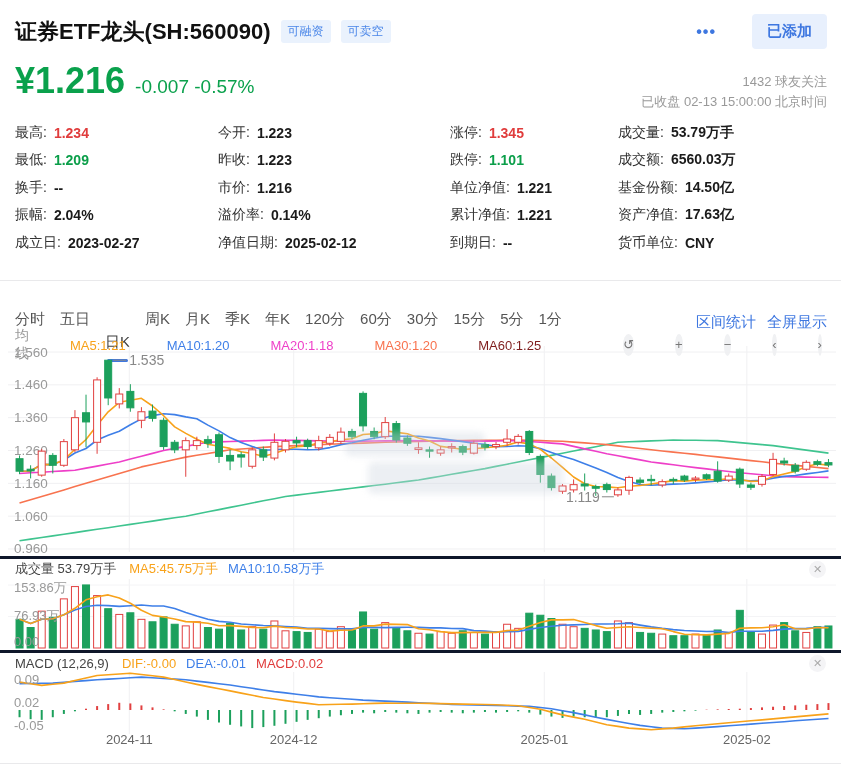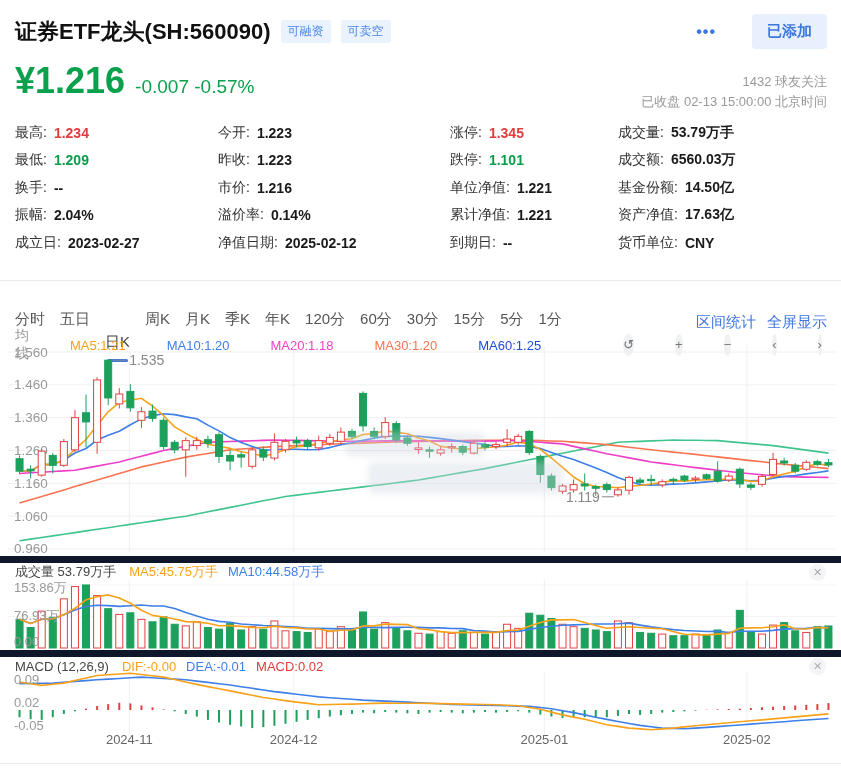--- a/index.html
+++ b/index.html
@@ -42,21 +42,21 @@
   
   .legend { top:318px; left:15px; right:14px; display:flex; align-items:center; font-size:13px;gap:32px; }
   .legend-title { color:#999; margin-right:9px; font-size:14px; }
   .legend-item { margin-right:9px; }
   .legend-spacer { flex:1; }
   .tool-btn { width:22px; height:22px; border-radius:50%; background:#f0f1f3; color:#777; font-size:13px; line-height:22px; text-align:center; margin-left:9px; cursor:pointer; }
   .adjust { color:#333; font-size:14px; margin-left:11px; cursor:pointer; }
 
   
   .chart-sec { top:340px; left:0; width:841px; height:414px; }
-  .panel-hdr { position:absolute; left:0; right:0; height:23px; border-top:7px solid #0f172a; display:flex; align-items:center; padding:9px 15px; font-size:13px; }
+  .panel-hdr { position:absolute; left:0; right:0; height:23px; border-top:3px solid #0f172a; display:flex; align-items:center; padding:9px 15px; font-size:13px; }
   .ph-title { color:#444; }
   .ph-orange { color:#f8a21a; margin-left:13px; }
   .ph-blue { color:#3e7fe8; margin-left:10px; }
   .ph-red { color:#e03c3c; margin-left:10px; }
   .ph-spacer { flex:1; }
   .close-x { width:17px; height:17px; border-radius:50%; background:#f4f4f6; color:#aaa; font-size:11px; line-height:17px; text-align:center; cursor:pointer; }
   .dates { position:absolute; left:0; right:0; top:392px; height:18px; font-size:13px; color:#666; }
   .dates span { position:absolute; transform:translateX(-50%); }
 
   .watermark { position:absolute; background:rgba(205,212,224,0.38); filter:blur(3px); border-radius:6px; }
@@ -194,21 +194,21 @@
     <span class="tab-link">区间统计</span>
     <span class="tab-link">全屏显示</span>
   </div>
 
 <div class="abs legend" id="legend">
     <span class="legend-title">均线</span>
     <span class="legend-item" style="color: rgb(248, 162, 26); text-align: right;">MA5:1.21</span>
     <span class="legend-item" style="color: rgb(62, 127, 232);">MA10:1.20</span>
     <span class="legend-item" style="color: rgb(238, 63, 200);">MA20:1.18</span>
     <span class="legend-item" style="color: rgb(248, 115, 79);">MA30:1.20</span>
-    <span class="legend-item" style="color: #1d4ed8; text-align: right;">MA60:1.25</span>
+    <span class="legend-item" style="color: #7f1d1d; text-align: right;">MA60:1.25</span>
     <span class="legend-spacer"></span>
     <span class="tool-btn">↺</span>
     <span class="tool-btn">+</span>
     <span class="tool-btn">−</span>
     <span class="tool-btn">‹</span>
     <span class="tool-btn">›</span>
     <span class="tool-btn">▯</span>
     <span class="adjust">前复权</span>
   </div>
 
@@ -389,21 +389,21 @@
       <text x="129.1891891891892" y="25.208250000000042" fill="#888" font-size="14">1.535</text>
       <line x1="601.9189189189188" y1="156.79353" x2="613.9189189189188" y2="156.79353" stroke="#888" stroke-width="1"></line>
       <text x="599.9189189189188" y="161.79353" fill="#888" font-size="14" text-anchor="end">1.119</text>
     </svg>
   <div class="watermark" style="left:345px; top:92px; width:140px; height:24px;"></div>
   <div class="watermark" style="left:368px; top:122px; width:195px; height:32px;"></div>
 
   <div class="panel-hdr" style="top:216px;">
     <span class="ph-title">成交量 53.79万手</span>
     <span class="ph-orange">MA5:45.75万手</span>
-    <span class="ph-blue">MA10:44.58万手</span>
+    <span class="ph-blue">MA10:10.58万手</span>
     <span class="ph-spacer"></span>
     <span class="close-x">✕</span>
   </div>
   <svg id="volChart" width="841" height="70" style="top:239px;">
       <line x1="129.292" y1="0" x2="129.292" y2="70" stroke="#f0f0f2" stroke-width="1"></line>
       <line x1="293.702" y1="0" x2="293.702" y2="70" stroke="#f0f0f2" stroke-width="1"></line>
       <line x1="544.2940000000001" y1="0" x2="544.2940000000001" y2="70" stroke="#f0f0f2" stroke-width="1"></line>
       <line x1="746.8340000000001" y1="0" x2="746.8340000000001" y2="70" stroke="#f0f0f2" stroke-width="1"></line>
       <line x1="8" y1="6" x2="836" y2="6" stroke="#f4f4f6" stroke-width="1"></line>
       <line x1="8" y1="37.5" x2="836" y2="37.5" stroke="#f4f4f6" stroke-width="1"></line>

